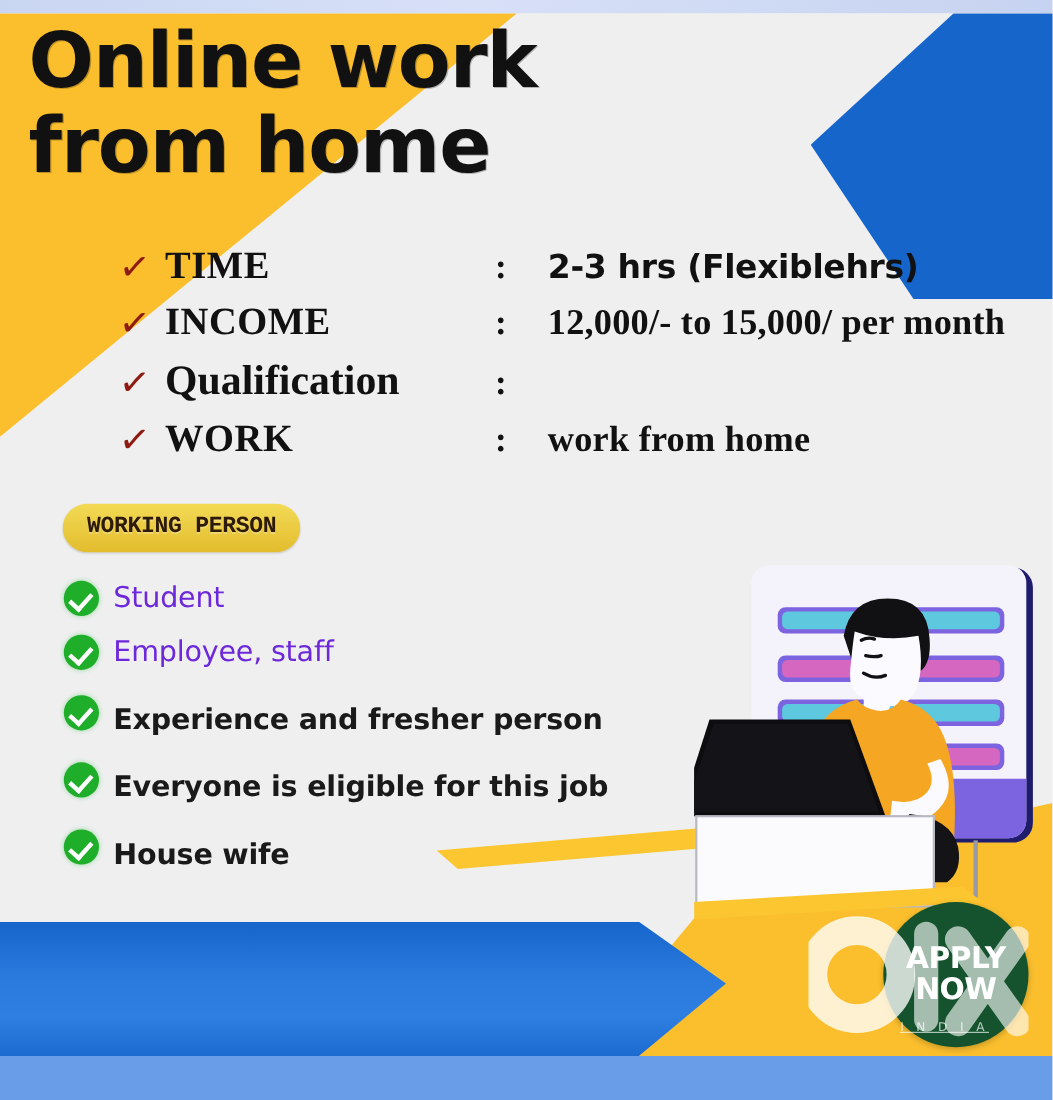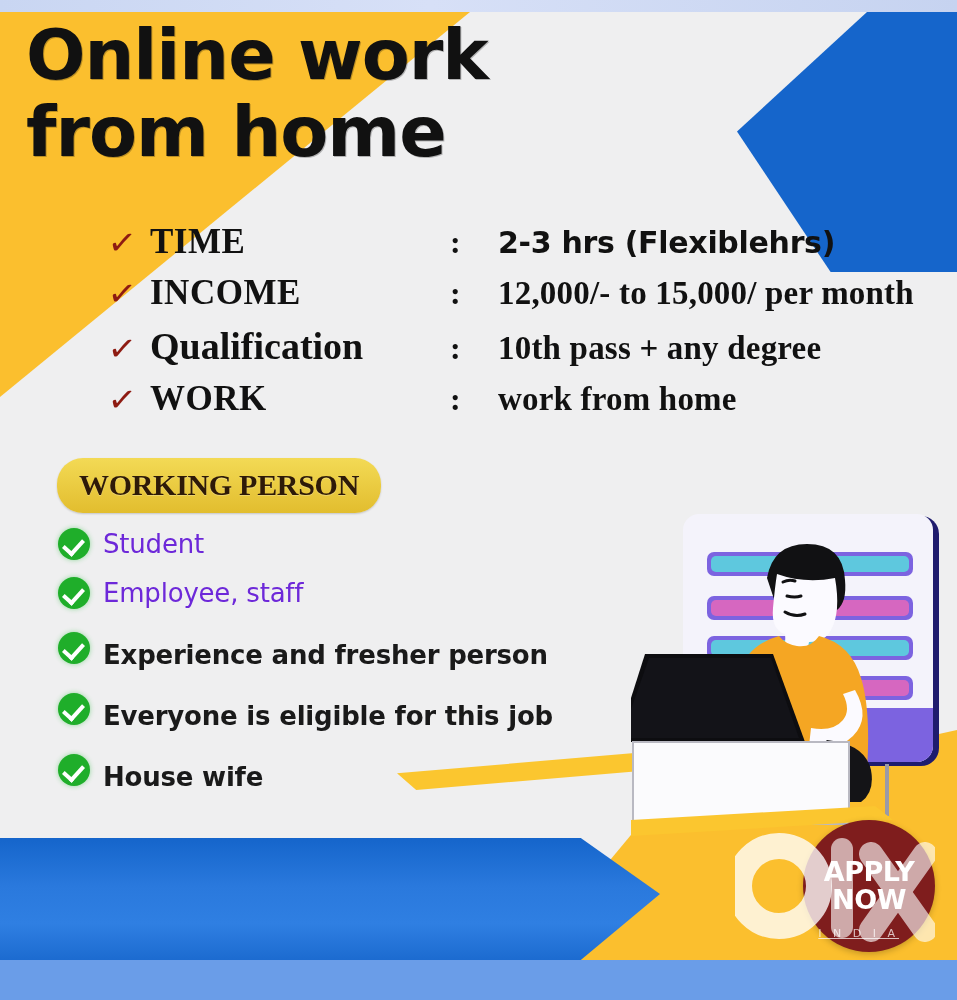--- a/index.html
+++ b/index.html
@@ -122,22 +122,22 @@
   
   .pill{
     position:absolute; left:57px; top:458px; z-index:8;
     background:linear-gradient(180deg,#f2d košt 0%,#e9c93a 100%);
     background:linear-gradient(180deg,#f3da55 0%,#e2bd2e 100%);
     border-radius:26px;
     padding:10px 22px 11px 22px;
     box-shadow:0 1px 2px rgba(0,0,0,.18);
   }
   .pill-text{
-    font-family:Liberation Serif, serif;
-    font-weight:bold; font-size:30px;
+    font-family:Liberation Mono, monospace;
+    font-weight:bold; font-size:21px;
     color:#2e1a08; letter-spacing:-.3px;
     text-shadow:0 1px 0 rgba(255,255,255,.25);
   }
 
   
   .bullets{
     position:absolute; left:58px; top:528px; z-index:8;
   }
   .bullet{
     display:flex; align-items:center;
@@ -169,21 +169,21 @@
   
   .illus{
     position:absolute; right:8px; top:512px;
     width:318px; height:340px; z-index:5;
   }
 
   
   .apply-badge{
     position:absolute; right:22px; bottom:48px;
     width:132px; height:132px; border-radius:50%;
-    background:#7f1d1d;
+    background:#14532d;
     z-index:9;
     display:flex; flex-direction:column;
     align-items:center; justify-content:center;
     box-shadow:0 2px 6px rgba(0,0,0,.22);
   }
   .apply-badge span{
     display:block;
     font-family:"DejaVu Sans", sans-serif;
     font-weight:bold; color:#ffffff;
     font-size:27px; line-height:1.05;
@@ -234,21 +234,20 @@
       <span class="tick">✓</span>
       <span class="spec-label">INCOME</span>
       <span class="spec-colon">:</span>
       <span class="spec-value">12,000/- to 15,000/ per month</span>
     </div>
 
     <div class="spec-row">
       <span class="tick">✓</span>
       <span class="spec-label mixed">Qualification</span>
       <span class="spec-colon">:</span>
-      <span class="spec-value">10th pass + any degree</span>
     </div>
 
     <div class="spec-row">
       <span class="tick">✓</span>
       <span class="spec-label">WORK</span>
       <span class="spec-colon">:</span>
       <span class="spec-value">work from home</span>
     </div>
 
   </div>

